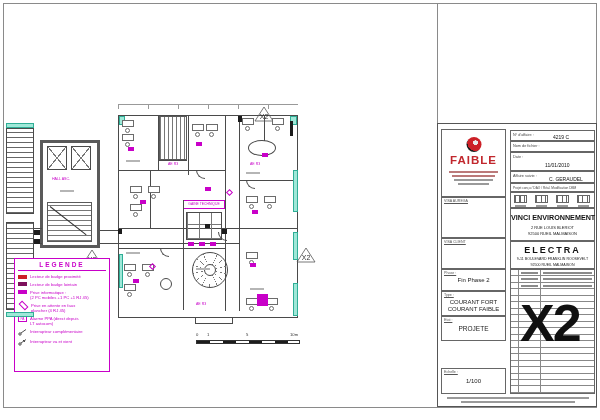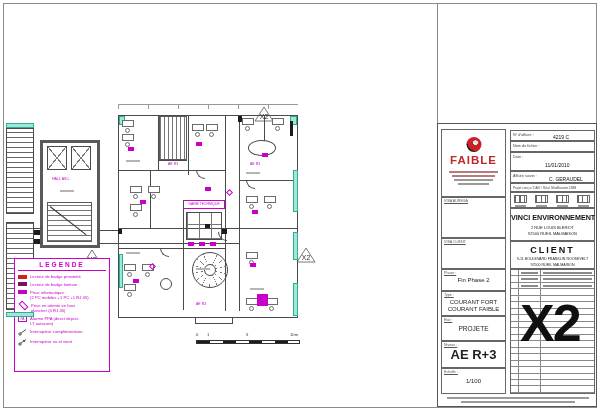--- a/index.html
+++ b/index.html
@@ -302,24 +302,20 @@
       <span class="blab">Type :</span>
       <span style="position:relative;font-size:6px;line-height:1.15;padding-top:4px">
         <span style="position:relative;display:block">COURANT FORT</span>
         <span style="position:relative;display:block">COURANT FAIBLE</span>
       </span>
     </div>
     <div class="box center" style="left:3px;top:192px;width:65px;height:25px">
       <span class="blab">Etat :</span>
       <span style="position:relative;font-size:6.5px">PROJETE</span>
     </div>
-    <div class="box center" style="left:3px;top:217px;width:65px;height:27px">
-      <span class="blab">Niveau :</span>
-      <span style="position:relative;font-size:13px;font-weight:bold">AE R+3</span>
-    </div>
     <div class="box center" style="left:3px;top:244px;width:65px;height:26px">
       <span class="blab">Echelle :</span>
       <span style="position:relative;font-size:6px">1/100</span>
     </div>
 
     <div class="box" style="left:72px;top:6px;width:85px;height:11px">
       <span class="fld-label">N° d'affaire :</span>
       <span class="fld-value" style="left:42px;top:3px">4219 C</span>
     </div>
     <div class="box" style="left:72px;top:17px;width:85px;height:11px">
@@ -347,21 +343,21 @@
       <span class="stampbox" style="left:66px;top:2px"></span>
         <span class="stamplab" style="left:67px;top:12px"></span>
     </div>
 
     <div class="box" style="left:72px;top:84px;width:85px;height:33px">
       <span class="cname" style="left:0;right:0;top:4px;text-align:left;font-size:7.2px">VINCI ENVIRONNEMENT</span>
       <span class="caddr" style="left:0;right:0;top:16px;text-align:center">2 RUE LOUIS BLERIOT</span>
       <span class="caddr" style="left:0;right:0;top:22px;text-align:center">92500 RUEIL MALMAISON</span>
     </div>
     <div class="box" style="left:72px;top:117px;width:85px;height:28px">
-      <span class="cname" style="left:0;right:0;top:3px;text-align:center;font-size:9px;letter-spacing:2px">CLIENT</span>
+      <span class="cname" style="left:0;right:0;top:3px;text-align:center;font-size:9px;letter-spacing:2px">ELECTRA</span>
       <span class="caddr" style="left:0;right:0;top:15px;text-align:center;font-size:3.6px">9-11 BOULEVARD FRANKLIN ROOSEVELT</span>
       <span class="caddr" style="left:0;right:0;top:21px;text-align:center;font-size:3.6px">92500 RUEIL MALMAISON</span>
     </div>
 
     <div class="box revtable" style="left:72px;top:145px;width:85px;height:125px">
         <div class="revrow">
           <i class="rc1"></i>
           <i class="rc2">
             <span class="descbar"></span>
           </i>

